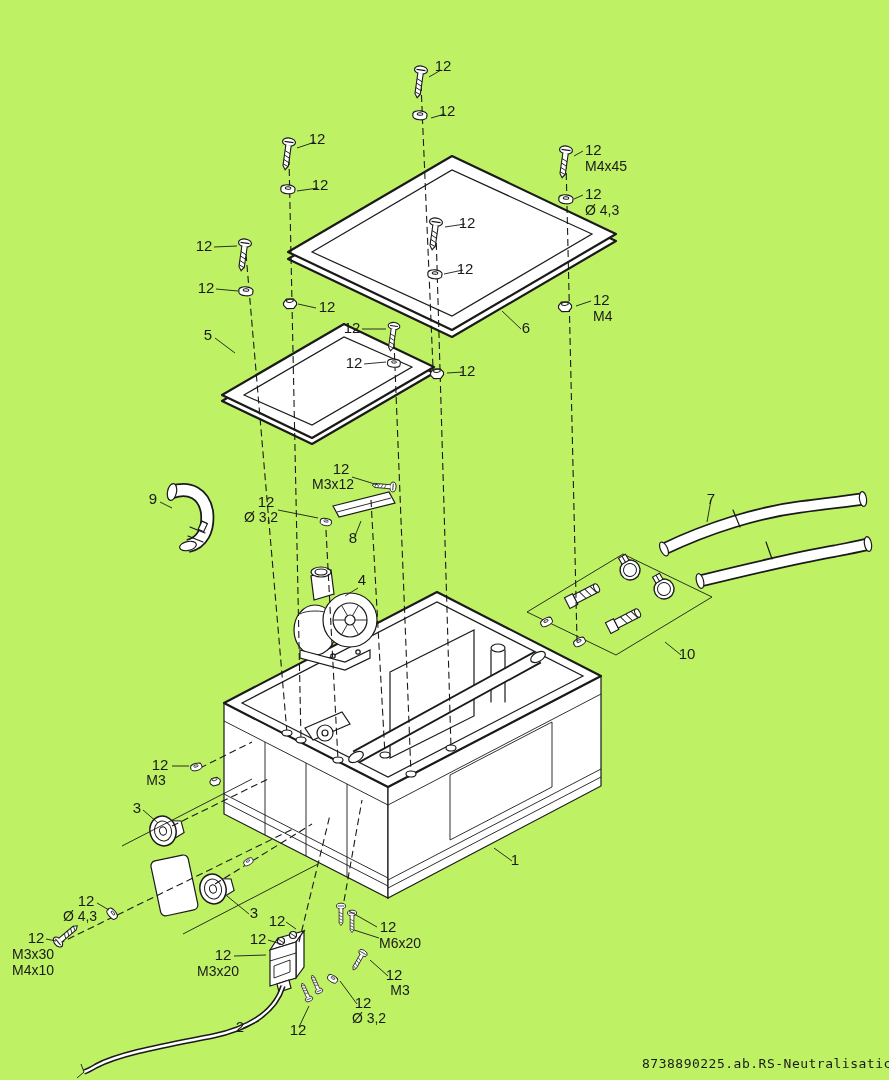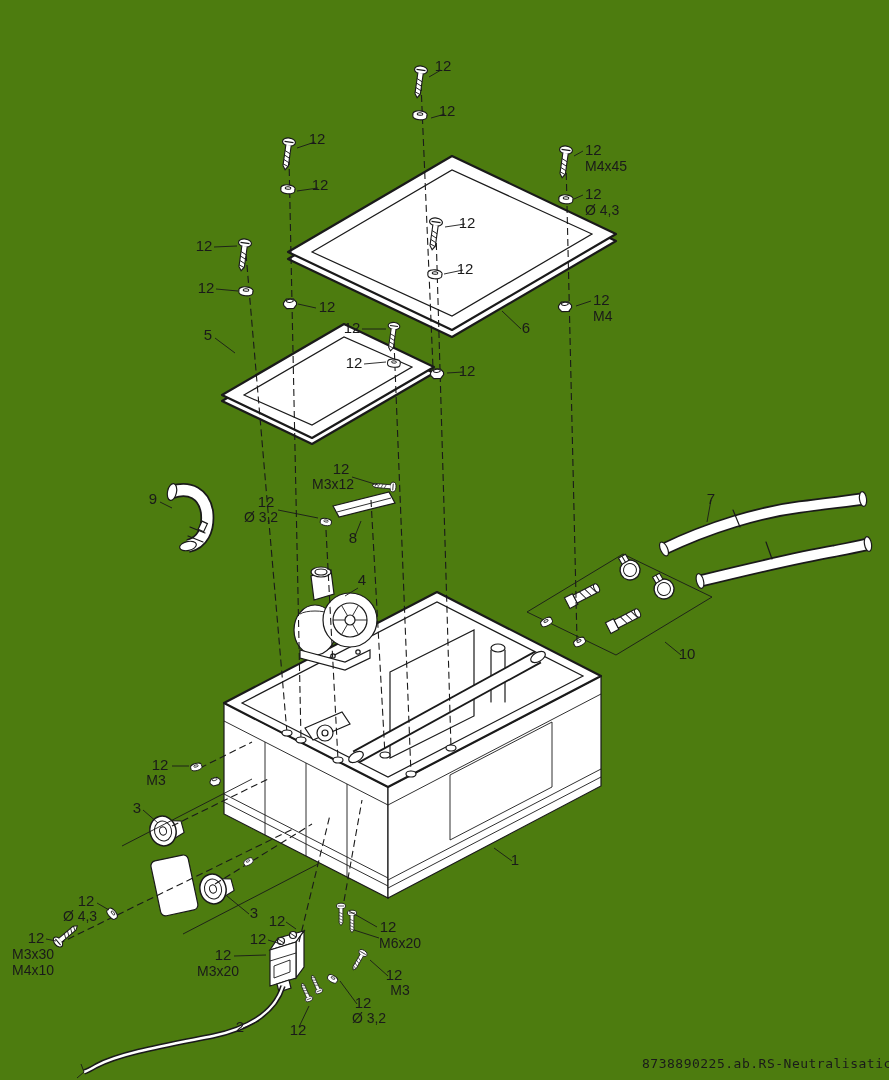--- a/index.html
+++ b/index.html
@@ -1,16 +1,16 @@
 <!DOCTYPE html>
 <html><head>
 <meta charset="utf-8">
 <style>
   html,body { margin:0; padding:0; background:#ffffff; }
-  .stage { position:relative; width:889px; height:1080px; background:#4d7c0f; overflow:hidden; }
+  .stage { position:relative; width:889px; height:1080px; background:#bef264; overflow:hidden; }
   svg { display:block; }
   .lbl  { font:15px "Liberation Sans", sans-serif; fill:#1a1a1a; }
   .sub  { font:14px "Liberation Sans", sans-serif; fill:#1a1a1a; }
   .footer { font:13px "DejaVu Sans Mono", monospace; fill:#1a1a1a; letter-spacing:.5px; }
   .s    { stroke:#1a1a1a; stroke-width:1.2; fill:none; stroke-linecap:round; }
   .thin { stroke:#1a1a1a; stroke-width:0.9; fill:none; }
   .sw   { stroke:#1a1a1a; stroke-width:1.2; fill:#fff; }
   .sw2  { stroke:#1a1a1a; stroke-width:2.2; fill:#fff; stroke-linejoin:round; }
   .dash { stroke:#1a1a1a; stroke-width:1.1; fill:none; stroke-dasharray:7 4; }
   .tubeO { stroke:#1a1a1a; stroke-width:14; fill:none; }

